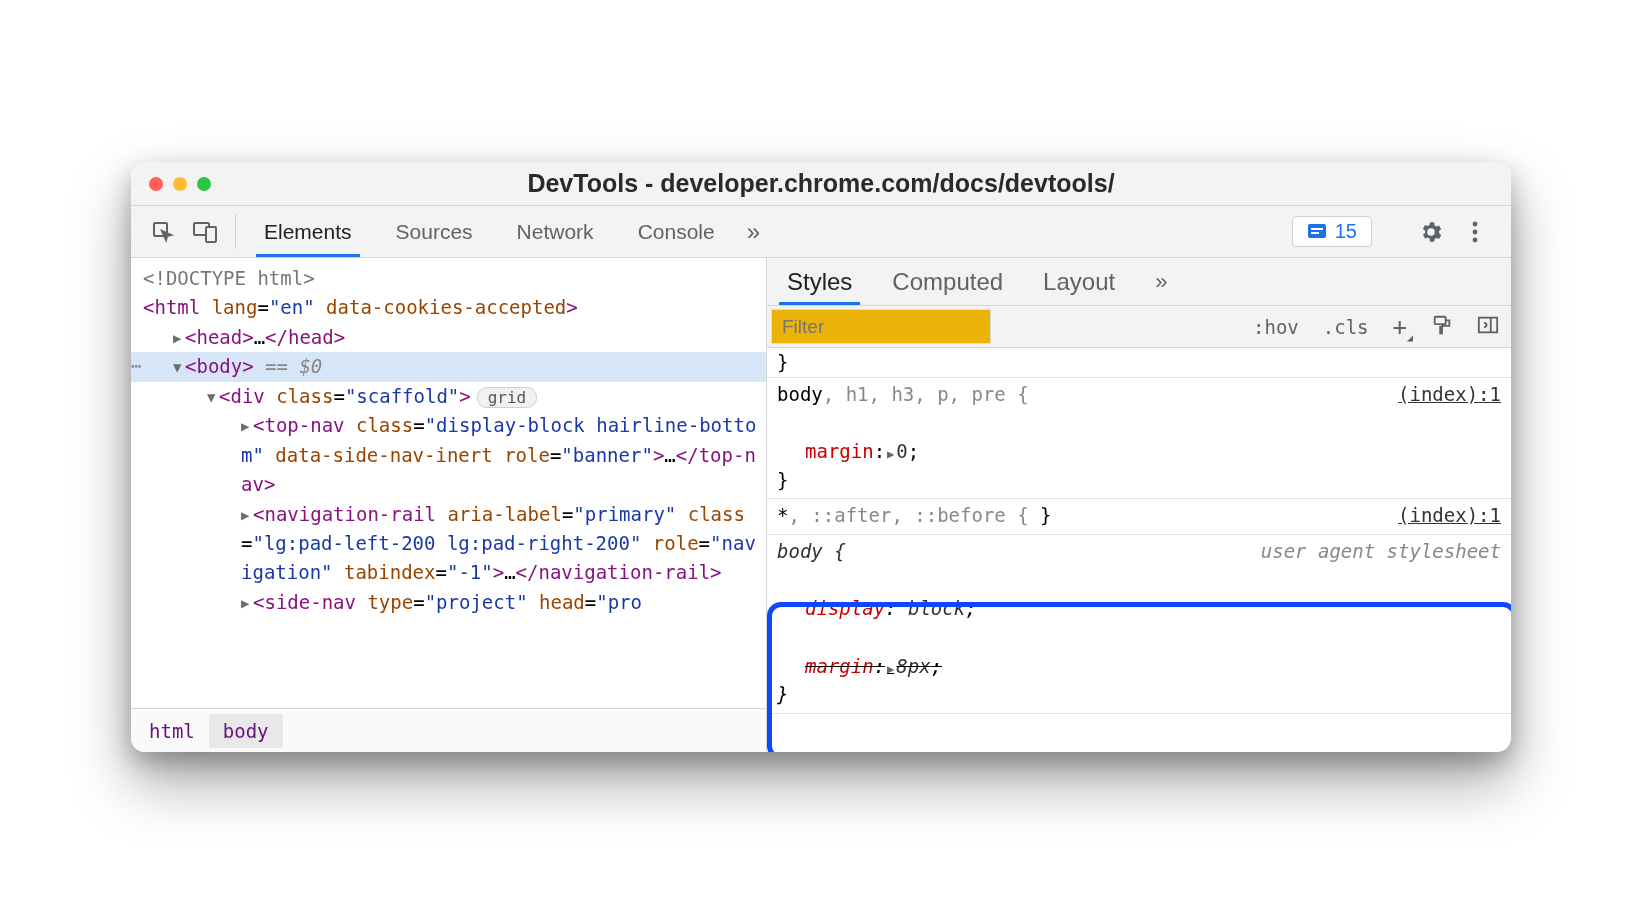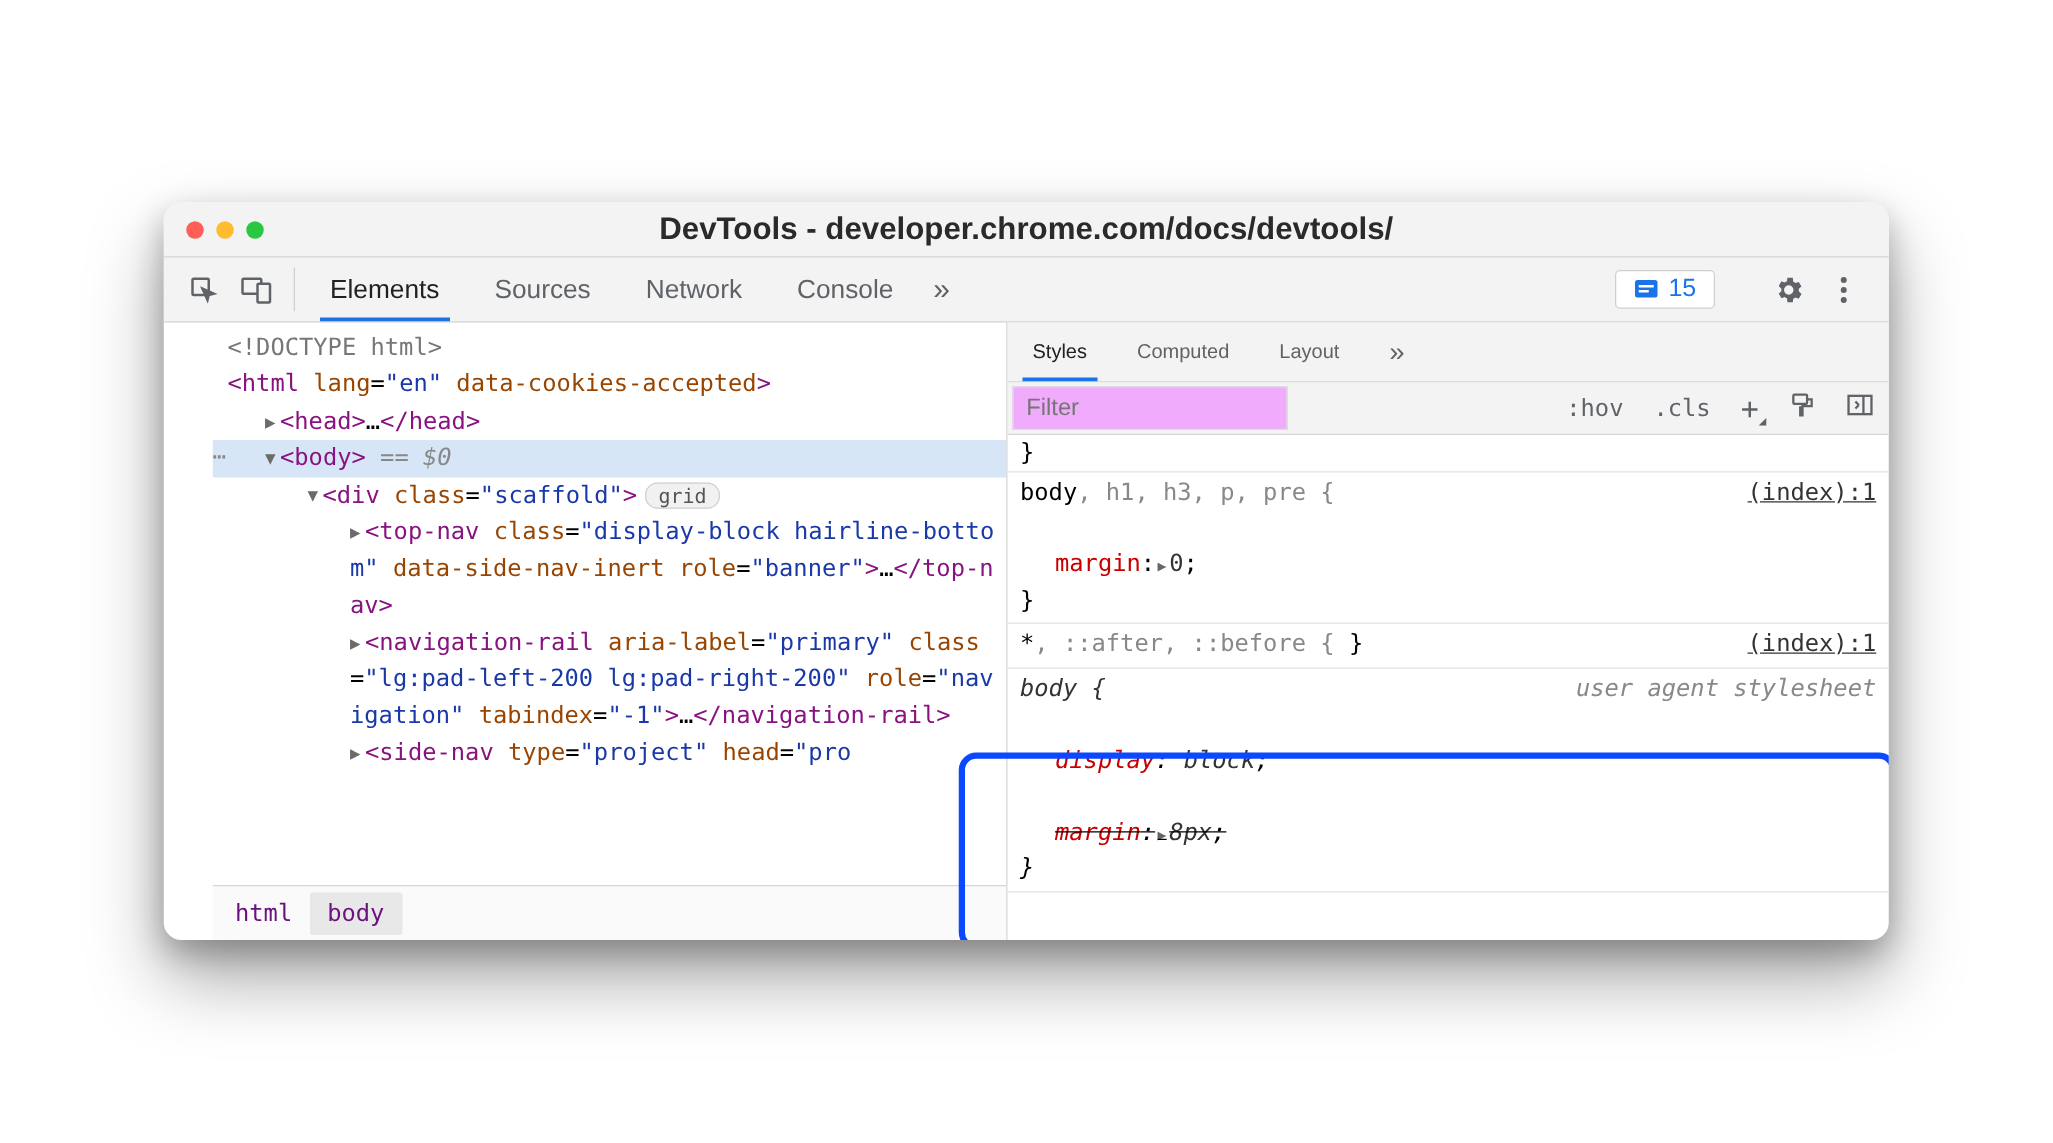--- a/index.html
+++ b/index.html
@@ -121,21 +121,20 @@
 .content {
   display: flex;
   height: 494px;
 }
 .elements-pane {
   width: 636px;
   border-right: 1px solid #d5d5d5;
   display: flex;
   flex-direction: column;
   overflow: hidden;
-  margin-left: 39px;
 }
 .dom-tree {
   flex: 1;
   font-family: Menlo, Consolas, monospace;
   font-size: 19px;
   line-height: 1.55;
   overflow: hidden;
   padding-top: 6px;
 }
 .dom-line {
@@ -209,21 +208,21 @@
   display: flex;
   align-items: stretch;
   height: 48px;
   border-bottom: 1px solid #d5d5d5;
   background: #f3f3f3;
 }
 .styles-tab {
   padding: 0 20px;
   display: flex;
   align-items: center;
-  font-size: 16px;
+  font-size: 24px;
   color: #5f6368;
   position: relative;
   cursor: pointer;
 }
 .styles-tab.active {
   color: #202124;
 }
 .styles-tab.active::after {
   content: "";
   position: absolute;
@@ -235,21 +234,21 @@
 .styles-filterbar {
   height: 42px;
   background: #f3f3f3;
   border-bottom: 1px solid #d5d5d5;
   display: flex;
   align-items: stretch;
 }
 .filter-input {
   width: 220px;
   border: none;
-  background: #f0abfc;
+  background: #eab308;
   padding: 0 10px;
   font-size: 19px;
   font-family: inherit;
   color: #333;
   margin: 3px 0 3px 4px;
   border: 1px solid #ddd;
 }
 .filter-toolbar {
   flex: 1;
   display: flex;

